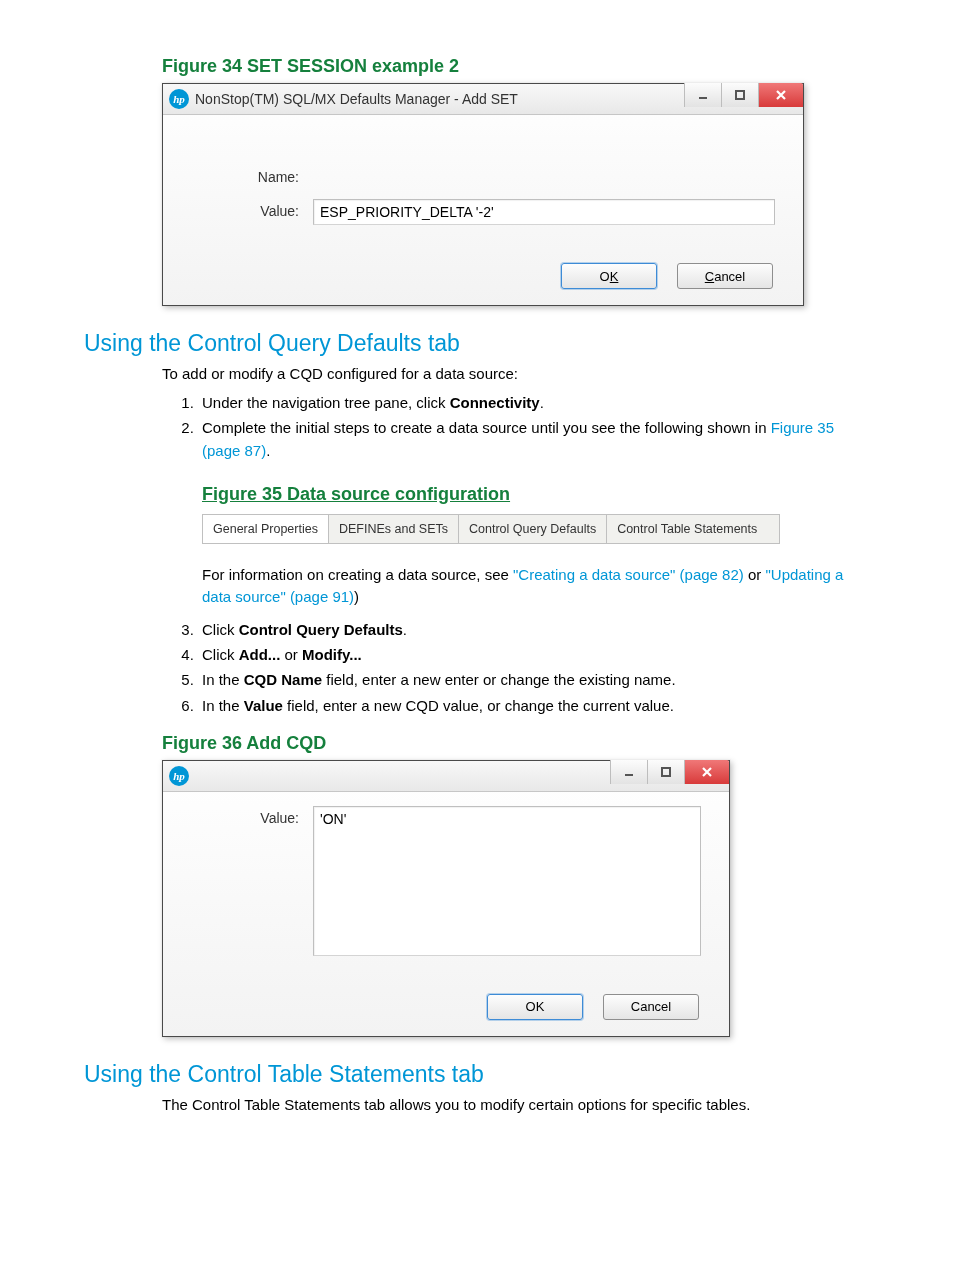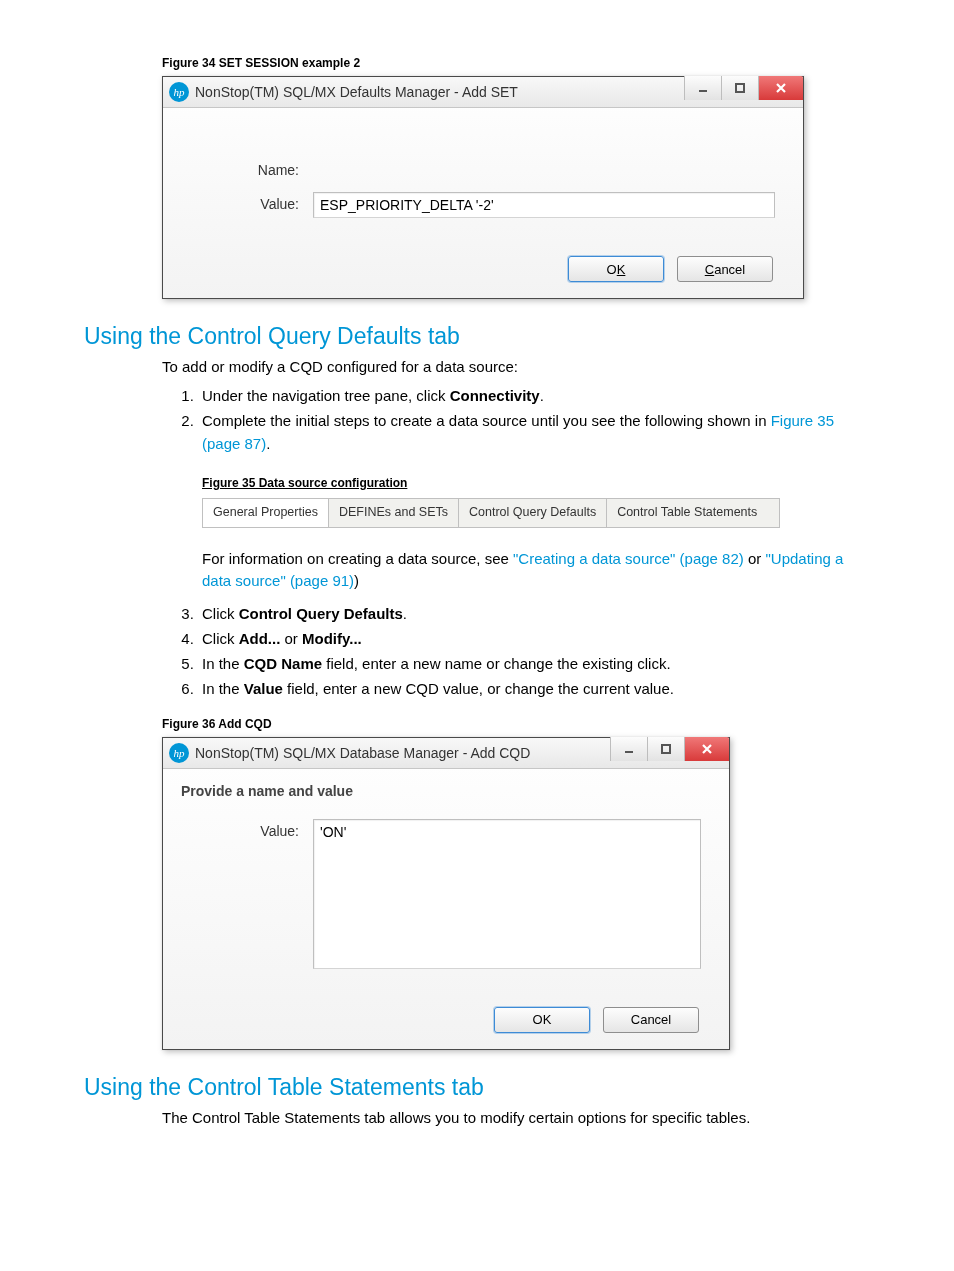--- a/index.html
+++ b/index.html
@@ -8,23 +8,23 @@
     background: #fff;
     font-family: Arial, Helvetica, sans-serif;
     font-size: 15px;
     color: #000;
     width: 954px;
   }
   .page {
     padding: 56px 84px 40px 84px;
   }
   .fig-caption {
-    color: #000000;
+    color: #15803d;
     font-weight: bold;
-    font-size: 12px;
+    font-size: 18px;
     margin: 0 0 6px 78px;
   }
   .fig-caption.inner {
     margin-left: 114px;
     margin-top: 18px;
     text-decoration: underline;
   }
   h2.section {
     color: #0096d6;
     font-weight: normal;
@@ -67,21 +67,21 @@
     background: linear-gradient(#f8f8f8,#e8e8e8);
     border-bottom: 1px solid #c6c6c6;
     padding-left: 6px;
     position: relative;
   }
   .hp-logo {
     width: 20px; height: 20px;
     border-radius: 50%;
     background: #0096d6;
     display: flex; align-items: center; justify-content: center;
-    color: #fff; font-style: italic; font-weight: normal;
+    color: #fff; font-style: italic; font-weight: bold;
     font-size: 11px;
     font-family: Georgia, serif;
     margin-right: 6px;
   }
   .title-text {
     font-size: 14px;
     color: #333;
   }
   .win-btns {
     position: absolute; right: 0; top: -1px;
@@ -128,21 +128,21 @@
     font-family: inherit;
     box-shadow: inset 1px 1px 1px rgba(0,0,0,.06);
   }
   .form-input.multi {
     height: 140px;
     resize: none;
   }
   .btn-row {
     display: flex;
     justify-content: flex-end;
-    gap: 13px;
+    gap: 20px;
     padding: 8px 30px 16px 0;
   }
   .dlg-btn {
     width: 96px;
     height: 26px;
     border: 1px solid #8e8e8e;
     border-radius: 3px;
     background: linear-gradient(#fdfdfd,#e5e5e5);
     font-size: 13px;
     cursor: pointer;
@@ -253,51 +253,49 @@
         <span>For information on creating a data source, see </span><span class="link">"Creating a data source" (page 82)</span><span> or </span><span class="link">"Updating a data source" (page 91)</span><span>)</span>
       </div>
     </li>
     <li>
       <span>Click </span><b>Control Query Defaults</b><span>.</span>
     </li>
     <li>
       <span>Click </span><b>Add...</b><span> or </span><b>Modify...</b>
     </li>
     <li>
-      <span>In the </span><b>CQD Name</b><span> field, enter a new name or change the existing click.</span>
+      <span>In the </span><b>CQD Name</b><span> field, enter a new enter or change the existing name.</span>
     </li>
     <li>
       <span>In the </span><b>Value</b><span> field, enter a new CQD value, or change the current value.</span>
     </li>
   </ol>
 
   <div class="fig-caption" style="margin-top:16px">Figure 36 Add CQD</div>
   <div class="dialog-wrap" style="width:566px">
     <div class="titlebar">
       <div class="hp-logo">hp</div>
-      <div class="title-text">NonStop(TM) SQL/MX Database Manager - Add CQD</div>
       <div class="win-btns">
         <div class="win-btn">
           <svg viewBox="0 0 14 14">
               <line x1="3" y1="10" x2="11" y2="10" stroke="#555" stroke-width="2"></line>
             </svg>
         </div>
         <div class="win-btn">
           <svg viewBox="0 0 14 14">
               <rect x="3" y="3" width="8" height="8" fill="none" stroke="#555" stroke-width="2"></rect>
             </svg>
         </div>
         <div class="win-btn close">
           <svg viewBox="0 0 14 14">
               <path d="M3 3 L11 11 M11 3 L3 11" stroke="#fff" stroke-width="2.2"></path>
             </svg>
         </div>
       </div>
     </div>
-    <div class="instruct">Provide a name and value</div>
     <div class="form-area tight">
       <div class="form-row">
         <div class="form-label">Value:</div>
         <textarea class="form-input multi" style="">'ON'</textarea>
       </div>
     </div>
     <div class="btn-row">
       <button class="dlg-btn default">OK</button>
       <button class="dlg-btn">Cancel</button>
     </div>

